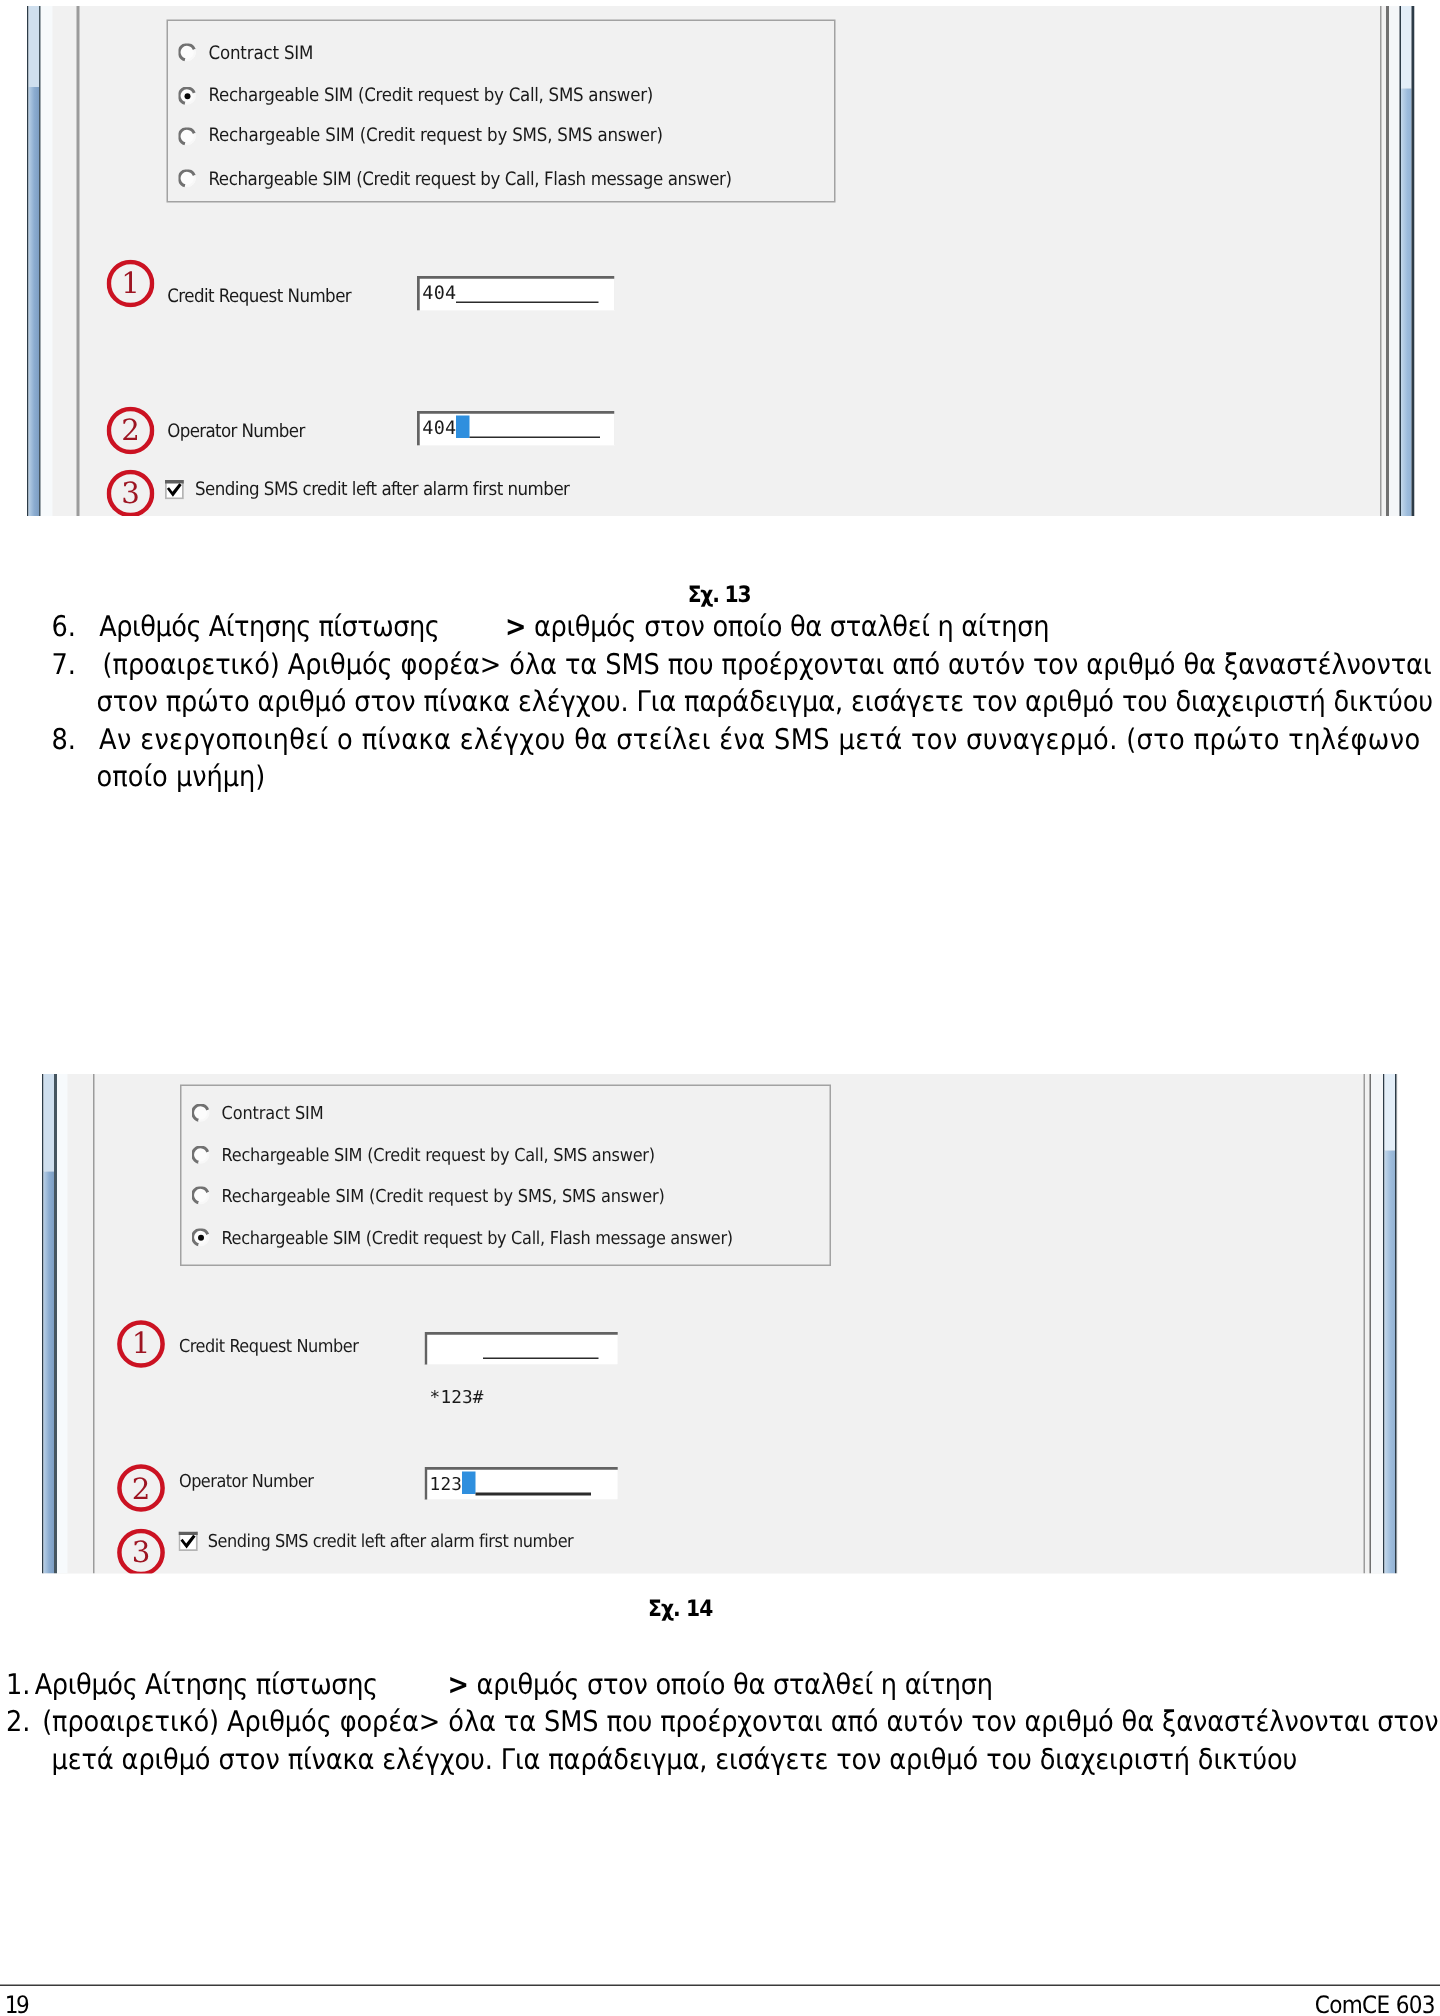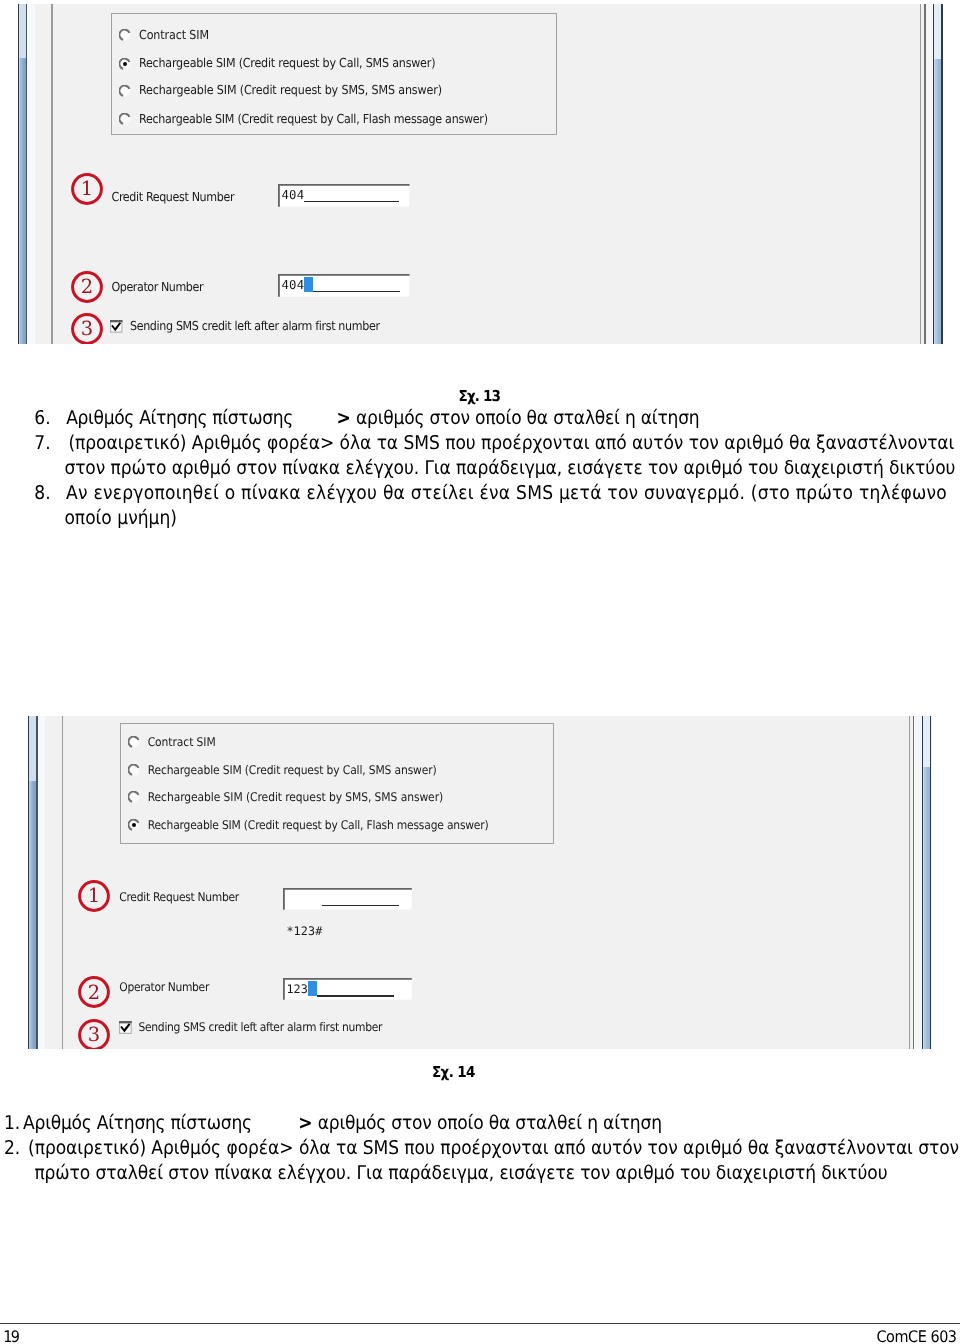--- a/index.html
+++ b/index.html
@@ -256,20 +256,20 @@
       <div class="wlabel fitw" style="left: 110.5px; top: 304.1px; letter-spacing: -0.2892px;">Sending SMS credit left after alarm first number</div>
     </div>
   <div class="caption" id="cap2" style="left: 432px; top: 1063px; font-size: 15px; letter-spacing: -0.606px;">Σχ. 14</div>
 
   <div id="list-bottom">
       <div class="para" style="left:4px;top:1111.5px;font-size:19px;">1.</div>
       <div class="para listline" style="left: 23.1px; top: 1111.5px; font-size: 19px; letter-spacing: -0.239px;">Αριθμός Αίτησης πίστωσης</div>
       <div class="para listtail" style="left: 298.3px; top: 1111.5px; font-size: 19px; letter-spacing: -0.187px;"><b>&gt;</b> αριθμός στον οποίο θα σταλθεί η αίτηση</div>
       <div class="para" style="left:4px;top:1136.9px;font-size:19px;">2.</div>
       <div class="para listline" style="left: 28.1px; top: 1136.9px; font-size: 19px; letter-spacing: -0.06px;">(προαιρετικό) Αριθμός φορέα&gt; όλα τα SMS που προέρχονται από αυτόν τον αριθμό θα ξαναστέλνονται στον</div>
-      <div class="para listline" style="left: 34.4px; top: 1162.3px; font-size: 19px; letter-spacing: -0.083px;">πρώτο σταλθεί στον πίνακα ελέγχου. Για παράδειγμα, εισάγετε τον αριθμό του διαχειριστή δικτύου</div>
+      <div class="para listline" style="left: 34.4px; top: 1162.3px; font-size: 19px; letter-spacing: -0.083px;">μετά αριθμό στον πίνακα ελέγχου. Για παράδειγμα, εισάγετε τον αριθμό του διαχειριστή δικτύου</div>
     </div>
 
   <div class="rule" style="left:0px;top:1323.3px;width:960px;"></div>
   <div class="para" id="pgno" style="left: 3.2px; top: 1327px; font-size: 16px; letter-spacing: -1.712px;">19</div>
   <div class="para" id="doccode" style="left: 876.5px; top: 1327px; font-size: 16px; letter-spacing: -0.447px;">ComCE 603</div>
 
 </div>
 
 </body></html>

